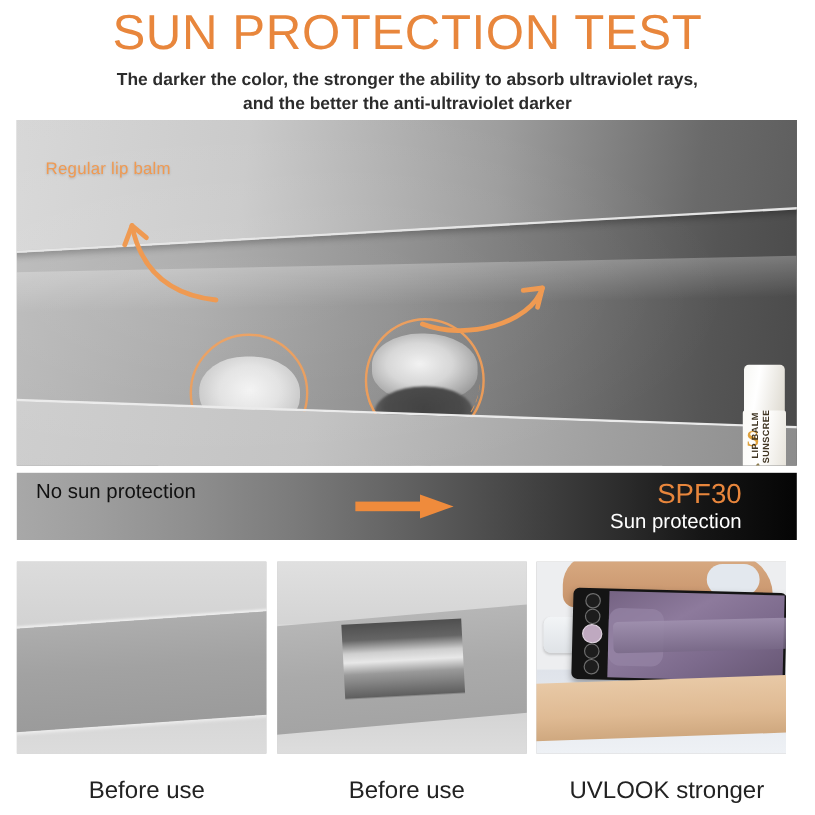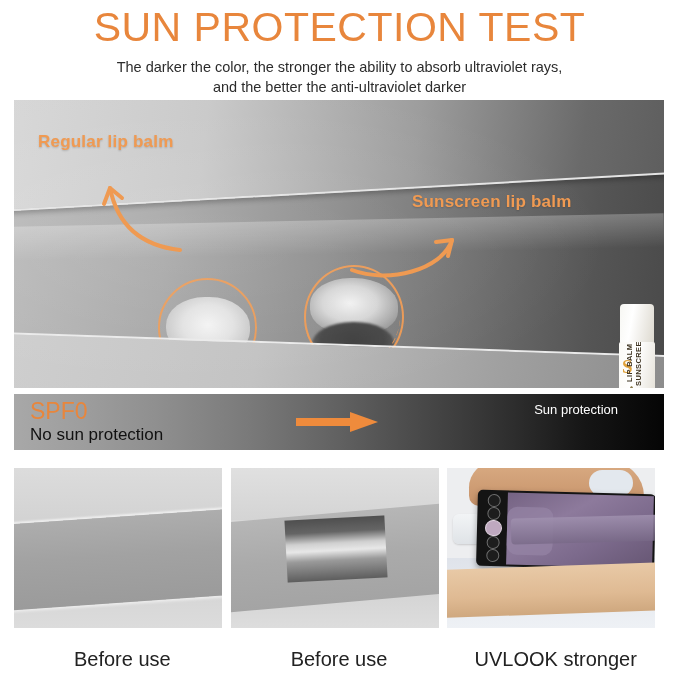--- a/index.html
+++ b/index.html
@@ -32,21 +32,21 @@
     letter-spacing: 0.5px;
     color: #e8863c;
     font-family: "Liberation Sans", sans-serif;
   }
   #subtitle {
     margin: 0;
     padding-top: 7px;
     font-size: 14.5px;
     line-height: 20px;
     color: #2c2c2c;
-    font-weight: 400;
+    font-weight: 700;
   }
   #subtitle .ln { display: block; }
 
   
   #hero {
     position: absolute;
     left: 14px; top: 100px;
     width: 650px; height: 288px;
     overflow: hidden;
     background: #8e8e8e;
@@ -158,22 +158,22 @@
     width: 420px; height: 46px;
     background: linear-gradient(180deg, #e8e8e8, #cfcfcf);
     border-radius: 10px 10px 0 0;
     transform: rotate(0.6deg);
   }
 
   
   .ann {
     position: absolute;
     color: #f09a52;
-    font-size: 17px;
-    font-weight: 700;
+    font-size: 14px;
+    font-weight: 400;
     letter-spacing: 0.2px;
     white-space: nowrap;
     text-shadow: 0 1px 2px rgba(0,0,0,0.18);
   }
   #ann-regular { left: 24px; top: 32px; }
   #ann-sunscreen { left: 398px; top: 92px; }
 
   .ann-arrow { position: absolute; pointer-events: none; }
   #arrow-regular { left: 60px; top: 54px; }
   #arrow-sunscreen { left: 288px; top: 108px; }
@@ -276,21 +276,21 @@
     right: 46px; top: 5px;
     text-align: right;
   }
   #spf30 {
     font-size: 23px;
     line-height: 25px;
     color: #e8863c;
     font-weight: 400;
   }
   #spf-right-sub {
-    font-size: 13px;
+    font-size: 17px;
     line-height: 21px;
     color: #ffffff;
     font-weight: 400;
   }
   #spf-arrow {
     position: absolute;
     left: 50%; top: 50%;
     transform: translate(-50%, -50%);
   }
 
@@ -468,21 +468,20 @@
 
   <div class="hero-bottom-band"></div>
   <div class="hero-vignette"></div>
 
   <div class="ann" id="ann-regular">Regular lip balm</div>
   <svg class="ann-arrow" id="arrow-regular" width="120" height="120" viewBox="0 0 120 120">
     <path d="M106 96 C 70 92, 44 74, 36 34" stroke="#ef9a52" stroke-width="4" fill="none" stroke-linecap="round"></path>
     <path d="M36 34 L 30 50 M36 34 L 48 44" stroke="#ef9a52" stroke-width="4" fill="none" stroke-linecap="round"></path>
   </svg>
 
-  <div class="ann" id="ann-sunscreen">Sunscreen lip balm</div>
   <svg class="ann-arrow" id="arrow-sunscreen" width="170" height="90" viewBox="0 0 170 90">
     <path d="M150 32 C 140 62, 86 76, 50 62" stroke="#ef9a52" stroke-width="4" fill="none" stroke-linecap="round"></path>
     <path d="M150 32 L 134 34 M150 32 L 146 48" stroke="#ef9a52" stroke-width="4" fill="none" stroke-linecap="round"></path>
   </svg>
 
   <div id="product-tube">
     <div class="tube-stick"></div>
     <div class="tube-cap"></div>
     <div class="tube-body">
       <div class="tube-leaf"></div>
@@ -491,30 +490,30 @@
         <span class="tube-s">S</span>
         <span class="vtext">LIP BALM</span>
         <span class="vtext2">SUNSCREEN</span>
       </div>
     </div>
   </div>
 </div>
 
 <div id="spf-bar">
   <div id="spf-left">
-    <div id="spf0">SPF0</div>
     <div id="spf-left-sub">No sun protection</div>
   </div>
 
   <svg id="spf-arrow" width="86" height="24" viewBox="0 0 86 24">
     <rect x="0" y="8" width="58" height="8" fill="#ef8b3c"></rect>
     <polygon points="54,2 82,12 54,22" fill="#ef8b3c"></polygon>
   </svg>
 
   <div id="spf-right">
+    <div id="spf30">SPF30</div>
     <div id="spf-right-sub">Sun protection</div>
   </div>
 </div>
 
 <div id="panels">
 
   <div class="panel">
     <div class="panel-img">
       <div class="arm-plain">
         <div class="bg-top"></div>

